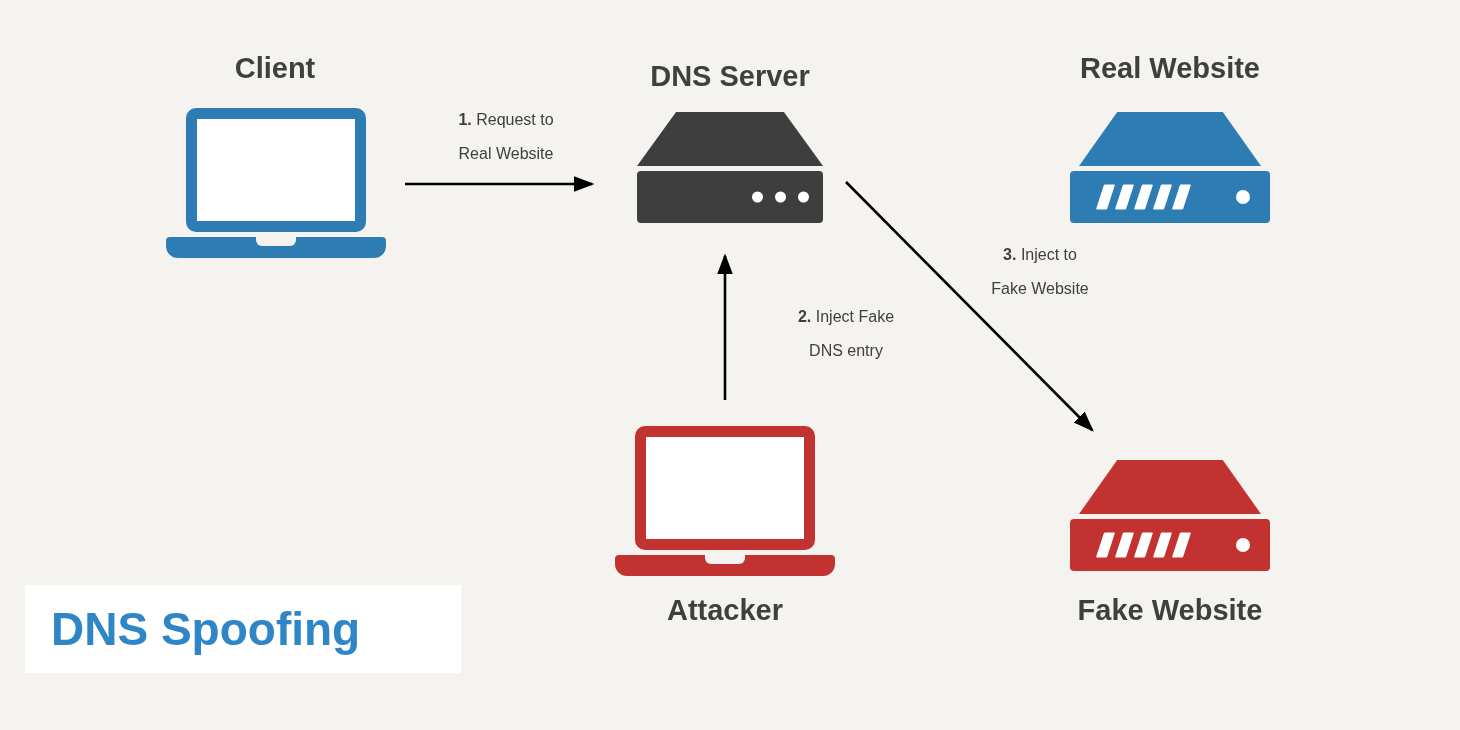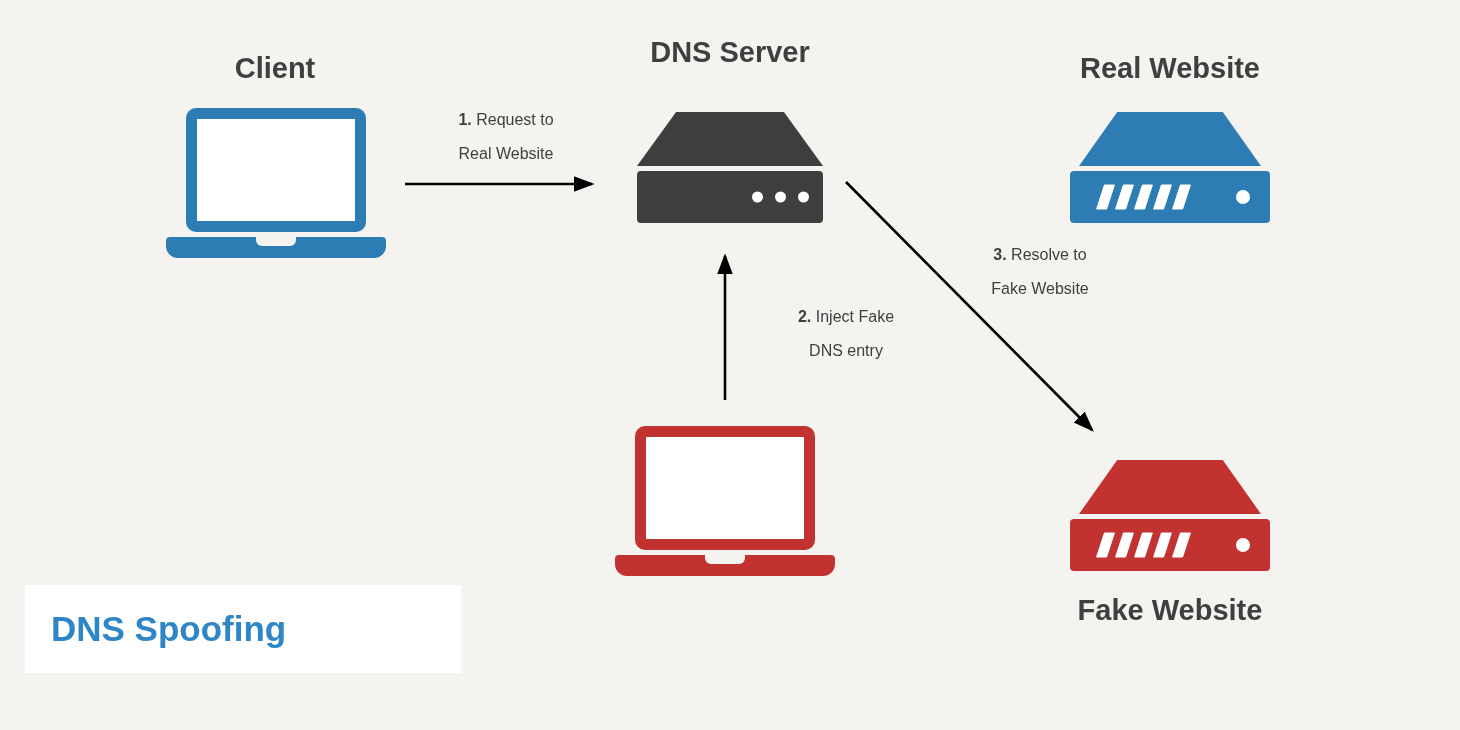--- a/index.html
+++ b/index.html
@@ -105,21 +105,21 @@
 
   
   .title-box{
     position:absolute;left:25px;top:585px;
     width:436px;height:88px;
     background:#ffffff;
     display:flex;align-items:center;
   }
   .title{
     margin:0 0 0 26px;
-    font-size:35px;
+    font-size:46px;
     font-weight:700;
     color:var(--title_blue);
   }
 </style>
 </head>
 <body>
 
 <div class="canvas">
 
   <svg class="arrows" width="1460" height="730" viewBox="0 0 1460 730">
@@ -134,21 +134,21 @@
   </svg>
 
   <div class="node-label" style="left:165px;top:52px;width:220px">Client</div>
   <div class="laptop c-blue" style="left:166px;top:108px">
     <div class="screen"></div>
     <div class="base">
         <span class="notch"></span>
       </div>
   </div>
 
-  <div class="node-label" style="left:620px;top:36px;width:220px">DNS Server</div>
+  <div class="node-label" style="left:620px;top:60px;width:220px">DNS Server</div>
   <div class="server dns c-dark" style="left:637px;top:112px">
     <div class="trap"></div>
     <div class="srv-body">
       <div class="dots">
         <span class="dot"></span>
         <span class="dot"></span>
         <span class="dot"></span>
       </div>
     </div>
   </div>
@@ -167,20 +167,21 @@
       <span class="bigdot"></span>
     </div>
   </div>
 
   <div class="laptop c-red" style="left:615px;top:426px">
     <div class="screen"></div>
     <div class="base">
         <span class="notch"></span>
       </div>
   </div>
+  <div class="node-label" style="left:615px;top:594px;width:220px">Attacker</div>
 
   <div class="server site c-red" style="left:1070px;top:460px">
     <div class="trap"></div>
     <div class="srv-body">
       <div class="stripes">
         <span class="stripe"></span>
         <span class="stripe"></span>
         <span class="stripe"></span>
         <span class="stripe"></span>
         <span class="stripe"></span>
@@ -197,21 +198,21 @@
   </div>
 
   <div class="arrow-label" style="left:756px;top:300px;width:180px">
     <span class="num">2.</span>
     <span>Inject Fake</span><br>
     <span>DNS entry</span>
   </div>
 
   <div class="arrow-label" style="left:950px;top:238px;width:180px">
     <span class="num">3.</span>
-    <span>Resolve to</span><br>
+    <span>Inject to</span><br>
     <span>Fake Website</span>
   </div>
 
   <div class="title-box">
     <h1 class="title">DNS Spoofing</h1>
   </div>
 
 </div>
 
 </body></html>

